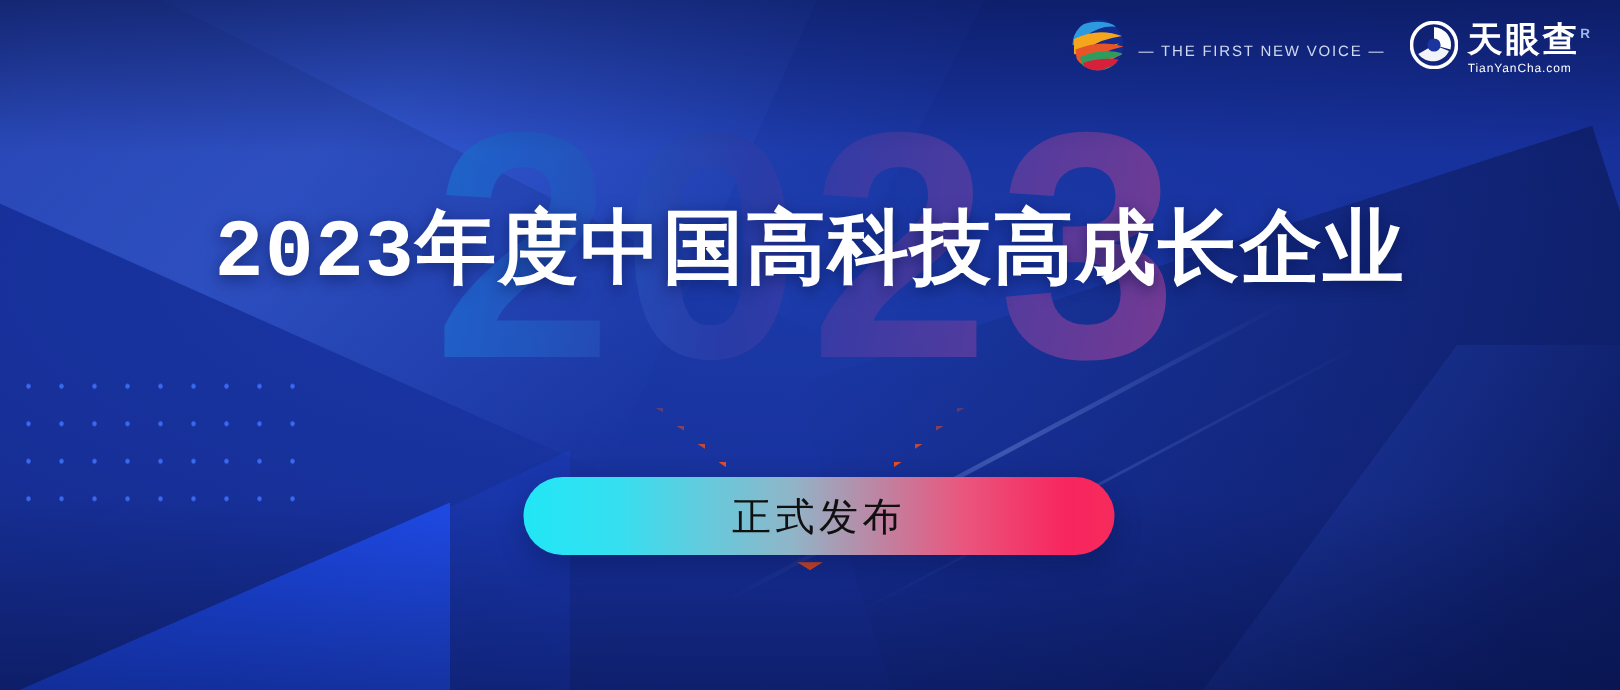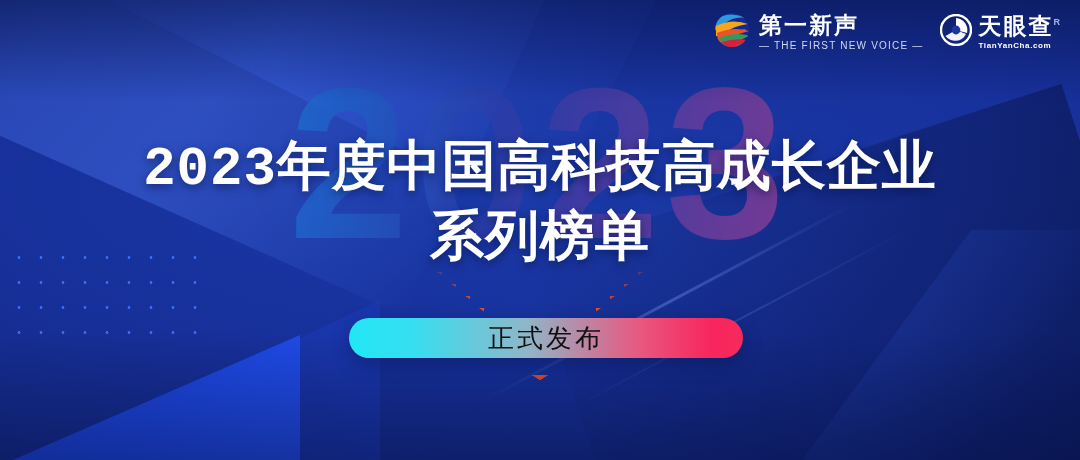--- a/index.html
+++ b/index.html
@@ -118,38 +118,38 @@
     font-weight:bold;
     letter-spacing:1px;
     text-shadow:0 3px 10px rgba(4,12,60,.55);
     user-select:none;
   }
   .headline .l1{font-size:54px;line-height:64px;white-space:nowrap;}
   .headline .l2{font-size:54px;line-height:64px;margin-top:6px;}
 
   
   .pill{
-    position:absolute;left:349px;top:318px;width:394px;height:40px;
+    position:absolute;left:349px;top:318px;width:394px;height:52px;
     border-radius:26px;
     background:linear-gradient(90deg,#21e6f5 0%,#36dff0 16%,#8fb6c9 45%,#e9577f 74%,#f8255e 92%,#f62a5c 100%);
     display:flex;align-items:center;justify-content:center;
     box-shadow:0 6px 18px rgba(5,14,60,.35);
   }
   .pill-label{
     color:#101010;font-size:26px;font-weight:normal;letter-spacing:3px;
     font-family:"Liberation Sans","DejaVu Sans",sans-serif;
   }
 
   
   .logos{position:absolute;right:18px;top:12px;display:flex;align-items:center;gap:16px;}
   .logo-block{display:flex;align-items:center;gap:7px;}
   .logo-text{display:flex;flex-direction:column;line-height:1;}
   .cn-name{color:#fff;font-size:23px;font-weight:bold;letter-spacing:2px;}
   .en-name{color:#cfd9ef;font-size:10px;letter-spacing:1.2px;margin-top:4px;white-space:nowrap;}
-  .tyc-en{color:#ffffff;font-size:8px;font-weight:bold;letter-spacing:.6px;margin-top:4px;}
+  .tyc-en{color:#ffffff;font-size:8px;font-weight:normal;letter-spacing:.6px;margin-top:4px;}
   .sup{font-size:9px;vertical-align:super;color:#9fb6e8;}
 </style>
 </head>
 <body>
 
 <div id="poster">
 
   <div class="bg-base"></div>
   <div class="wedge-tl"></div>
   <div class="wedge-tl2"></div>
@@ -172,21 +172,20 @@
 
     <div class="chev" style="top:56px;width:178px;height:54px;opacity:.85;"></div>
     <div class="chev" style="top:66px;width:140px;height:44px;opacity:.95;"></div>
     <div class="chev" style="top:76px;width:100px;height:34px;opacity:1;"></div>
   </div>
 
   <div class="bg-vign"></div>
 
   <div class="headline">
     <div class="l1">2023年度中国高科技高成长企业</div>
-    <div class="l2">系列榜单</div>
   </div>
 
   <div class="pill">
     <span class="pill-label">正式发布</span>
   </div>
 
   <div class="logos">
 
     <div class="logo-block">
       <span>
@@ -200,21 +199,20 @@
             <rect x="0" y="0" width="40" height="36" fill="#132a8e"></rect>
             <path d="M2 8 Q18 -2 34 6 Q22 4 12 12 Q22 12 30 10 Q18 20 2 18 Z" fill="#2d9ae0"></path>
             <path d="M4 14 Q20 6 36 12 Q22 14 14 20 Q26 19 34 17 Q18 28 4 24 Z" fill="#f5a61d"></path>
             <path d="M5 21 Q22 14 37 19 Q24 22 16 27 Q28 26 36 24 Q20 34 6 30 Z" fill="#e8542a"></path>
             <path d="M8 26 Q24 19 38 24 Q26 27 20 31 Q30 31 37 29 Q24 38 10 34 Z" fill="#2f9c5e"></path>
             <path d="M10 30 Q25 25 39 29 Q28 32 24 34 Q32 34 38 33 Q26 40 12 37 Z" fill="#d81f3c"></path>
           </g>
         </svg>
       </span>
       <span class="logo-text">
-        <span class="cn-name">第一新声</span>
         <span class="en-name">— THE FIRST NEW VOICE —</span>
       </span>
     </div>
 
     <div class="logo-block">
       <span>
         <svg width="32" height="32" viewBox="0 0 32 32">
           <circle cx="16" cy="16" r="15" fill="none" stroke="#ffffff" stroke-width="2.4"></circle>
           <path d="M16 4 A12 12 0 0 1 27 19 L16 16 Z" fill="#ffffff"></path>
           <path d="M16 16 L27 19 A12 12 0 0 1 9 26 Z" fill="#ffffff" opacity=".0"></path>

